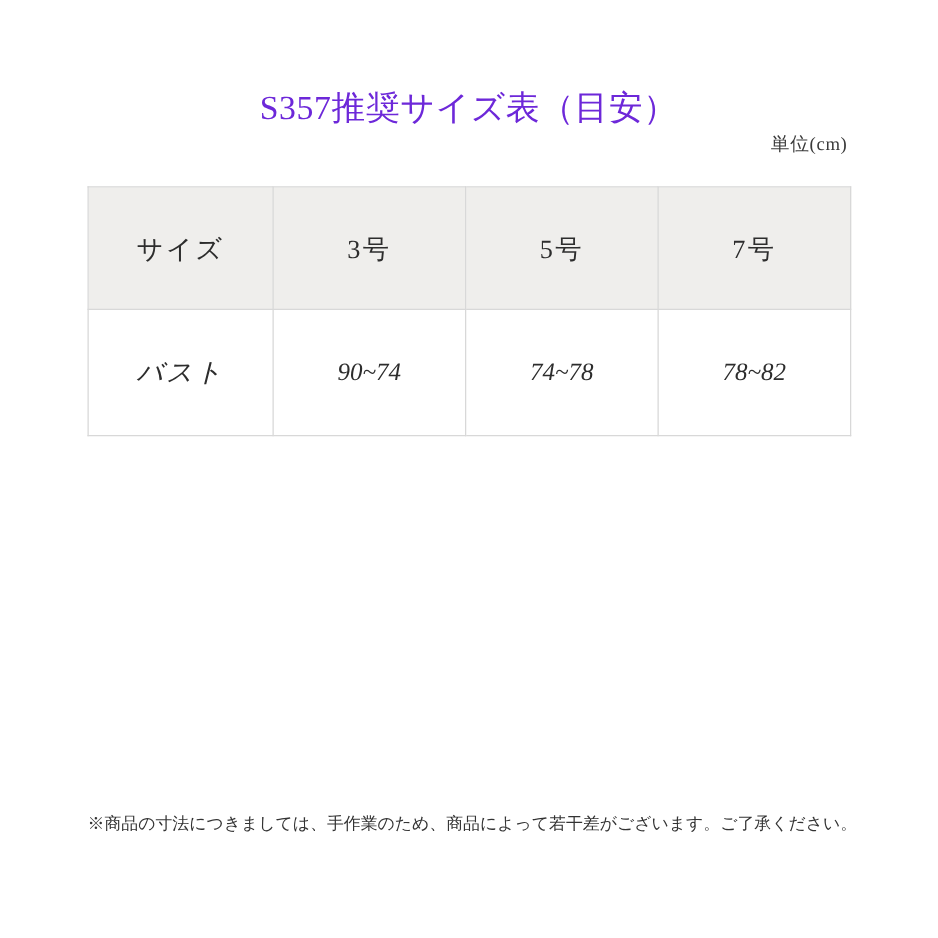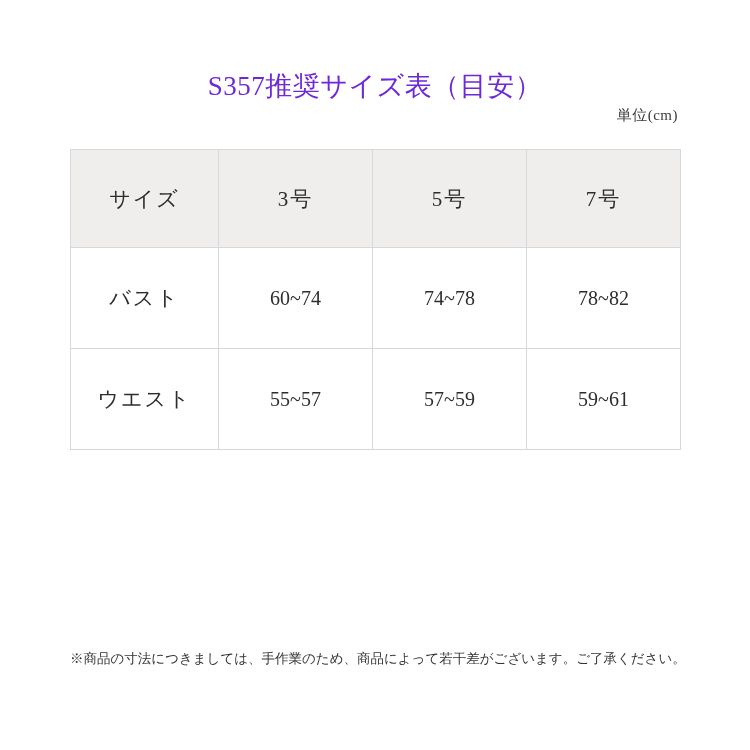--- a/index.html
+++ b/index.html
@@ -60,20 +60,21 @@
   }
   table.size-table thead th {
     background: #efeeec;
     height: 95px;
     font-size: 21px;
     letter-spacing: 2px;
   }
   table.size-table tbody td {
     height: 98px;
     font-size: 20px;
+    font-style: italic;
   }
   table.size-table tbody td.row-head {
     letter-spacing: 2px;
     font-size: 21px;
   }
   col.c1 { width: 148px; }
   col.c2 { width: 154px; }
   col.c3 { width: 154px; }
   col.c4 { width: 154px; }
   .note {
@@ -109,29 +110,23 @@
         <tr>
           <th>サイズ</th>
           <th>3号</th>
           <th>5号</th>
           <th>7号</th>
         </tr>
       </thead>
       <tbody>
         <tr>
           <td class="row-head">バスト</td>
-          <td>60~74</td>
+          <td>90~74</td>
           <td>74~78</td>
           <td>78~82</td>
-        </tr>
-        <tr>
-          <td class="row-head">ウエスト</td>
-          <td>55~57</td>
-          <td>57~59</td>
-          <td>59~61</td>
         </tr>
       </tbody>
     </table>
   </div>
 
   <div class="note">※商品の寸法につきましては、手作業のため、商品によって若干差がございます。ご了承ください。</div>
 
 </div>
 
 </body></html>

